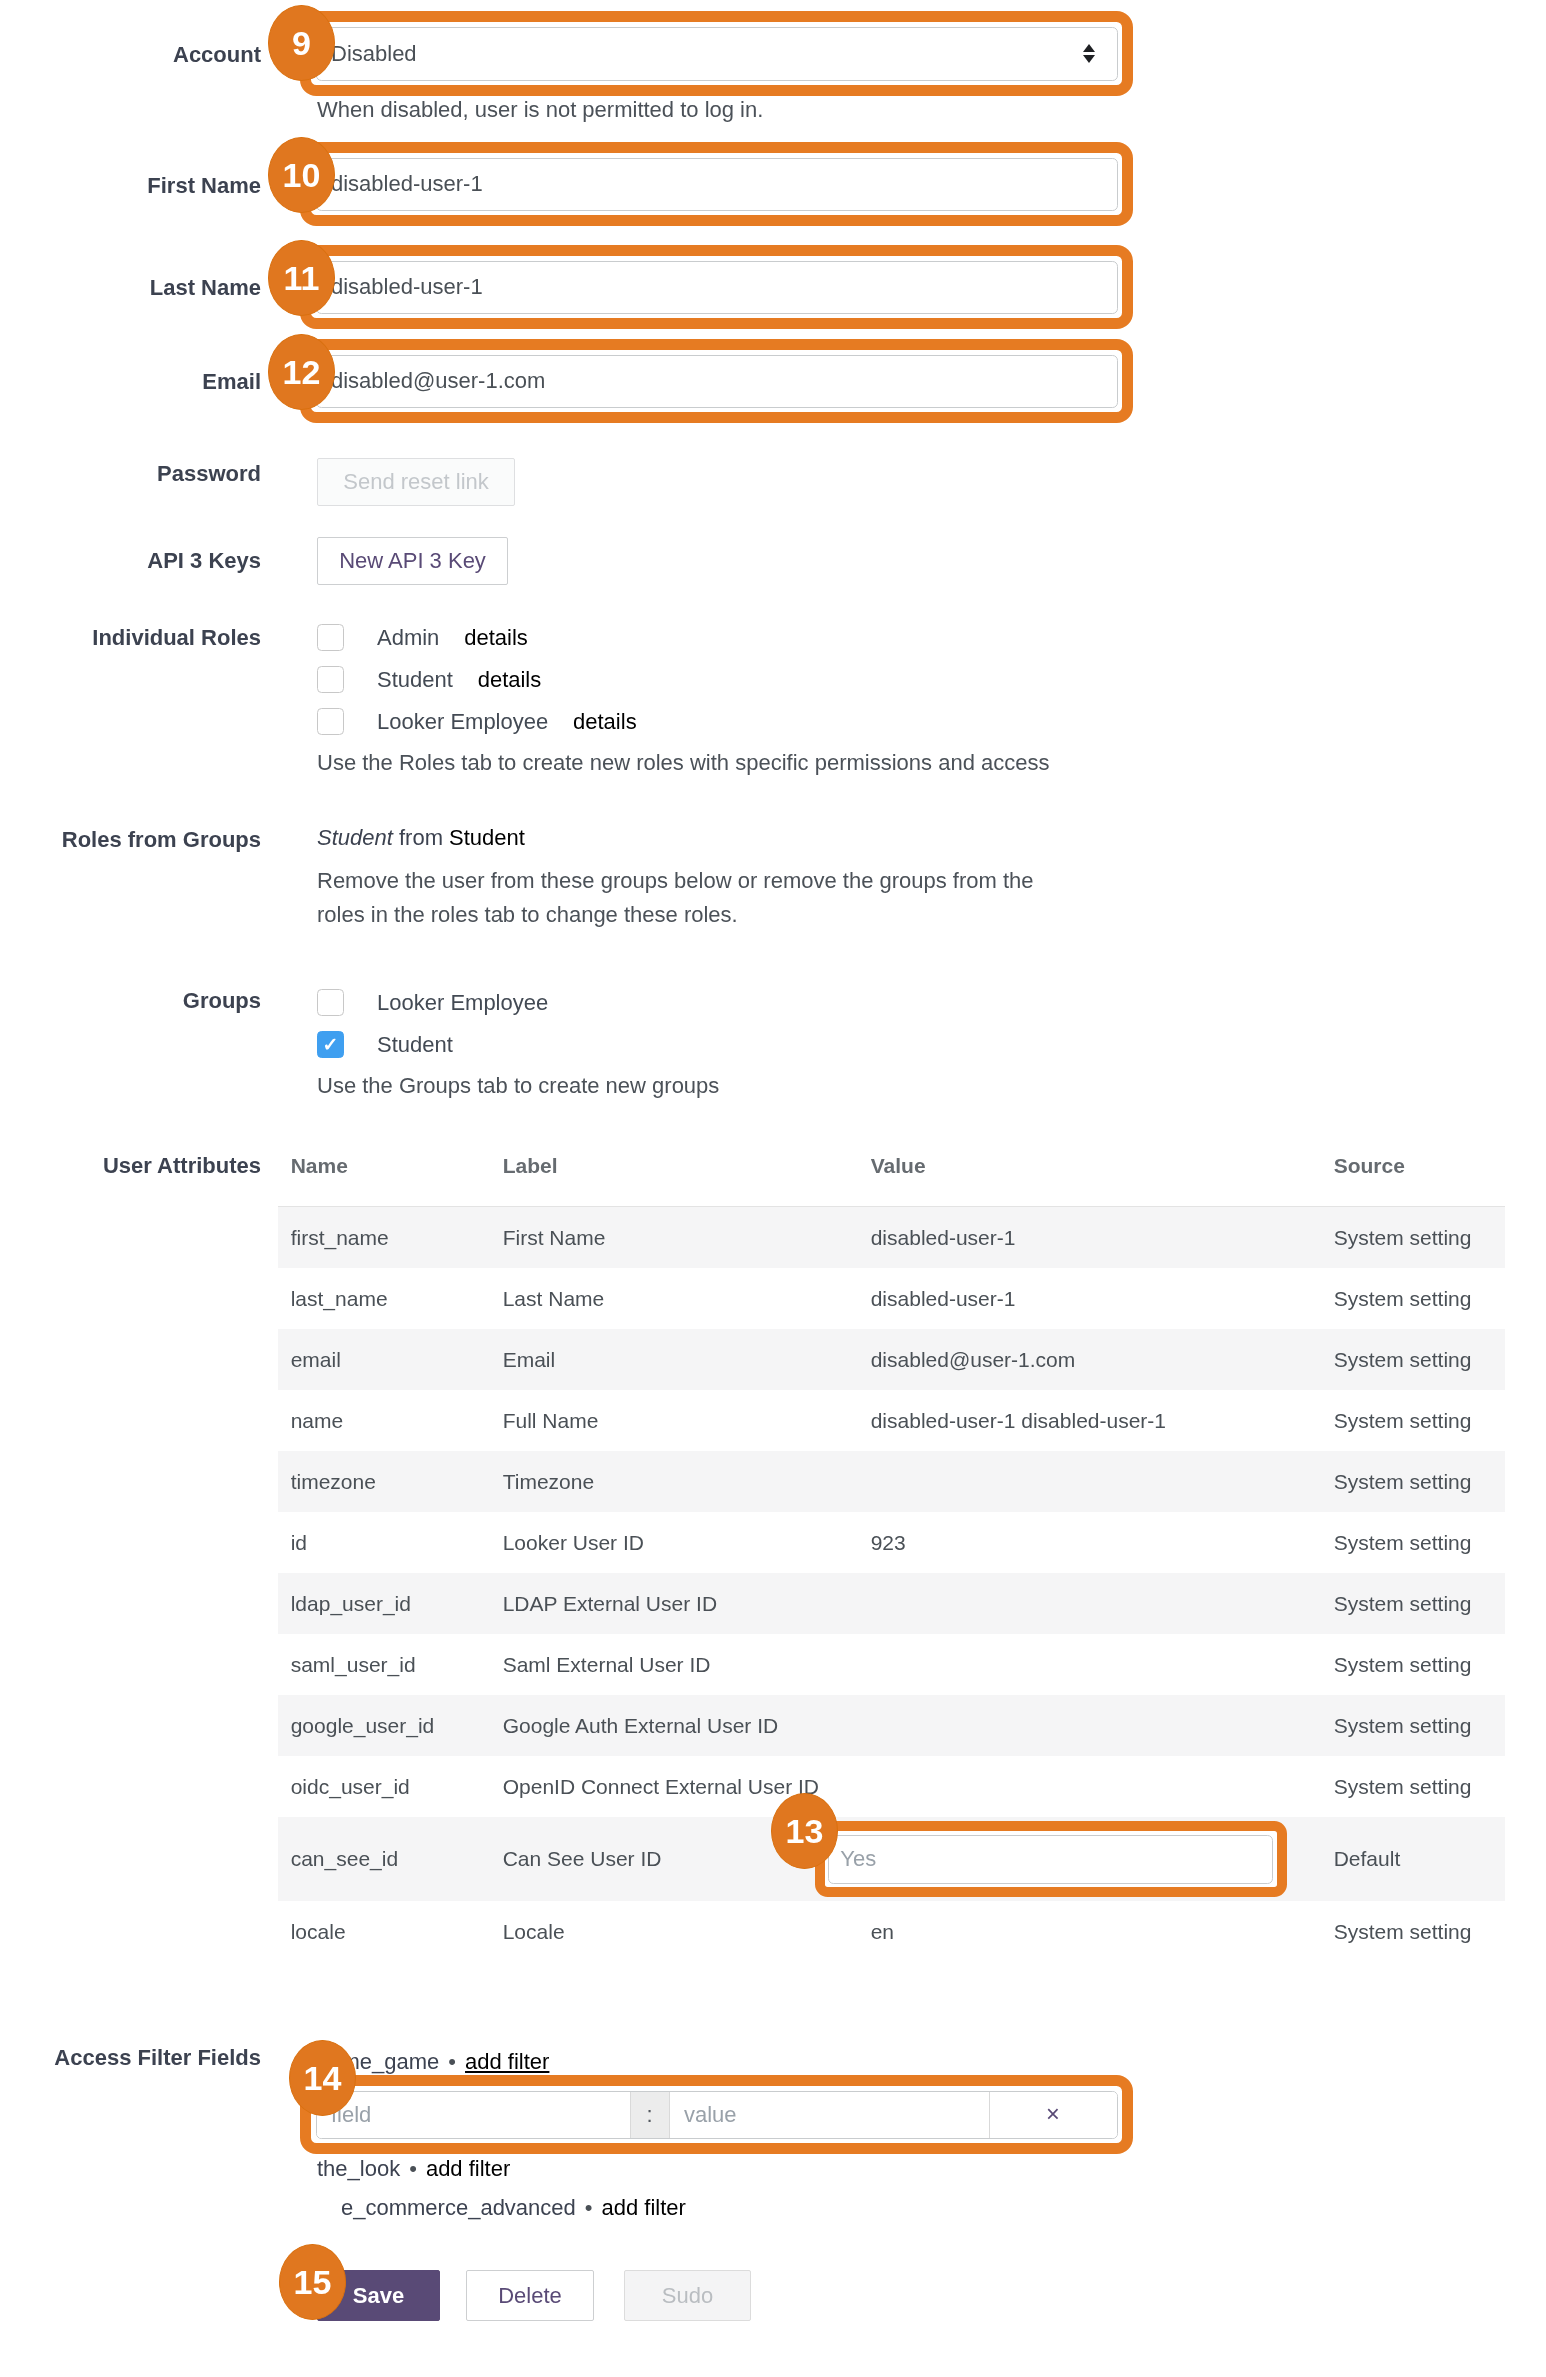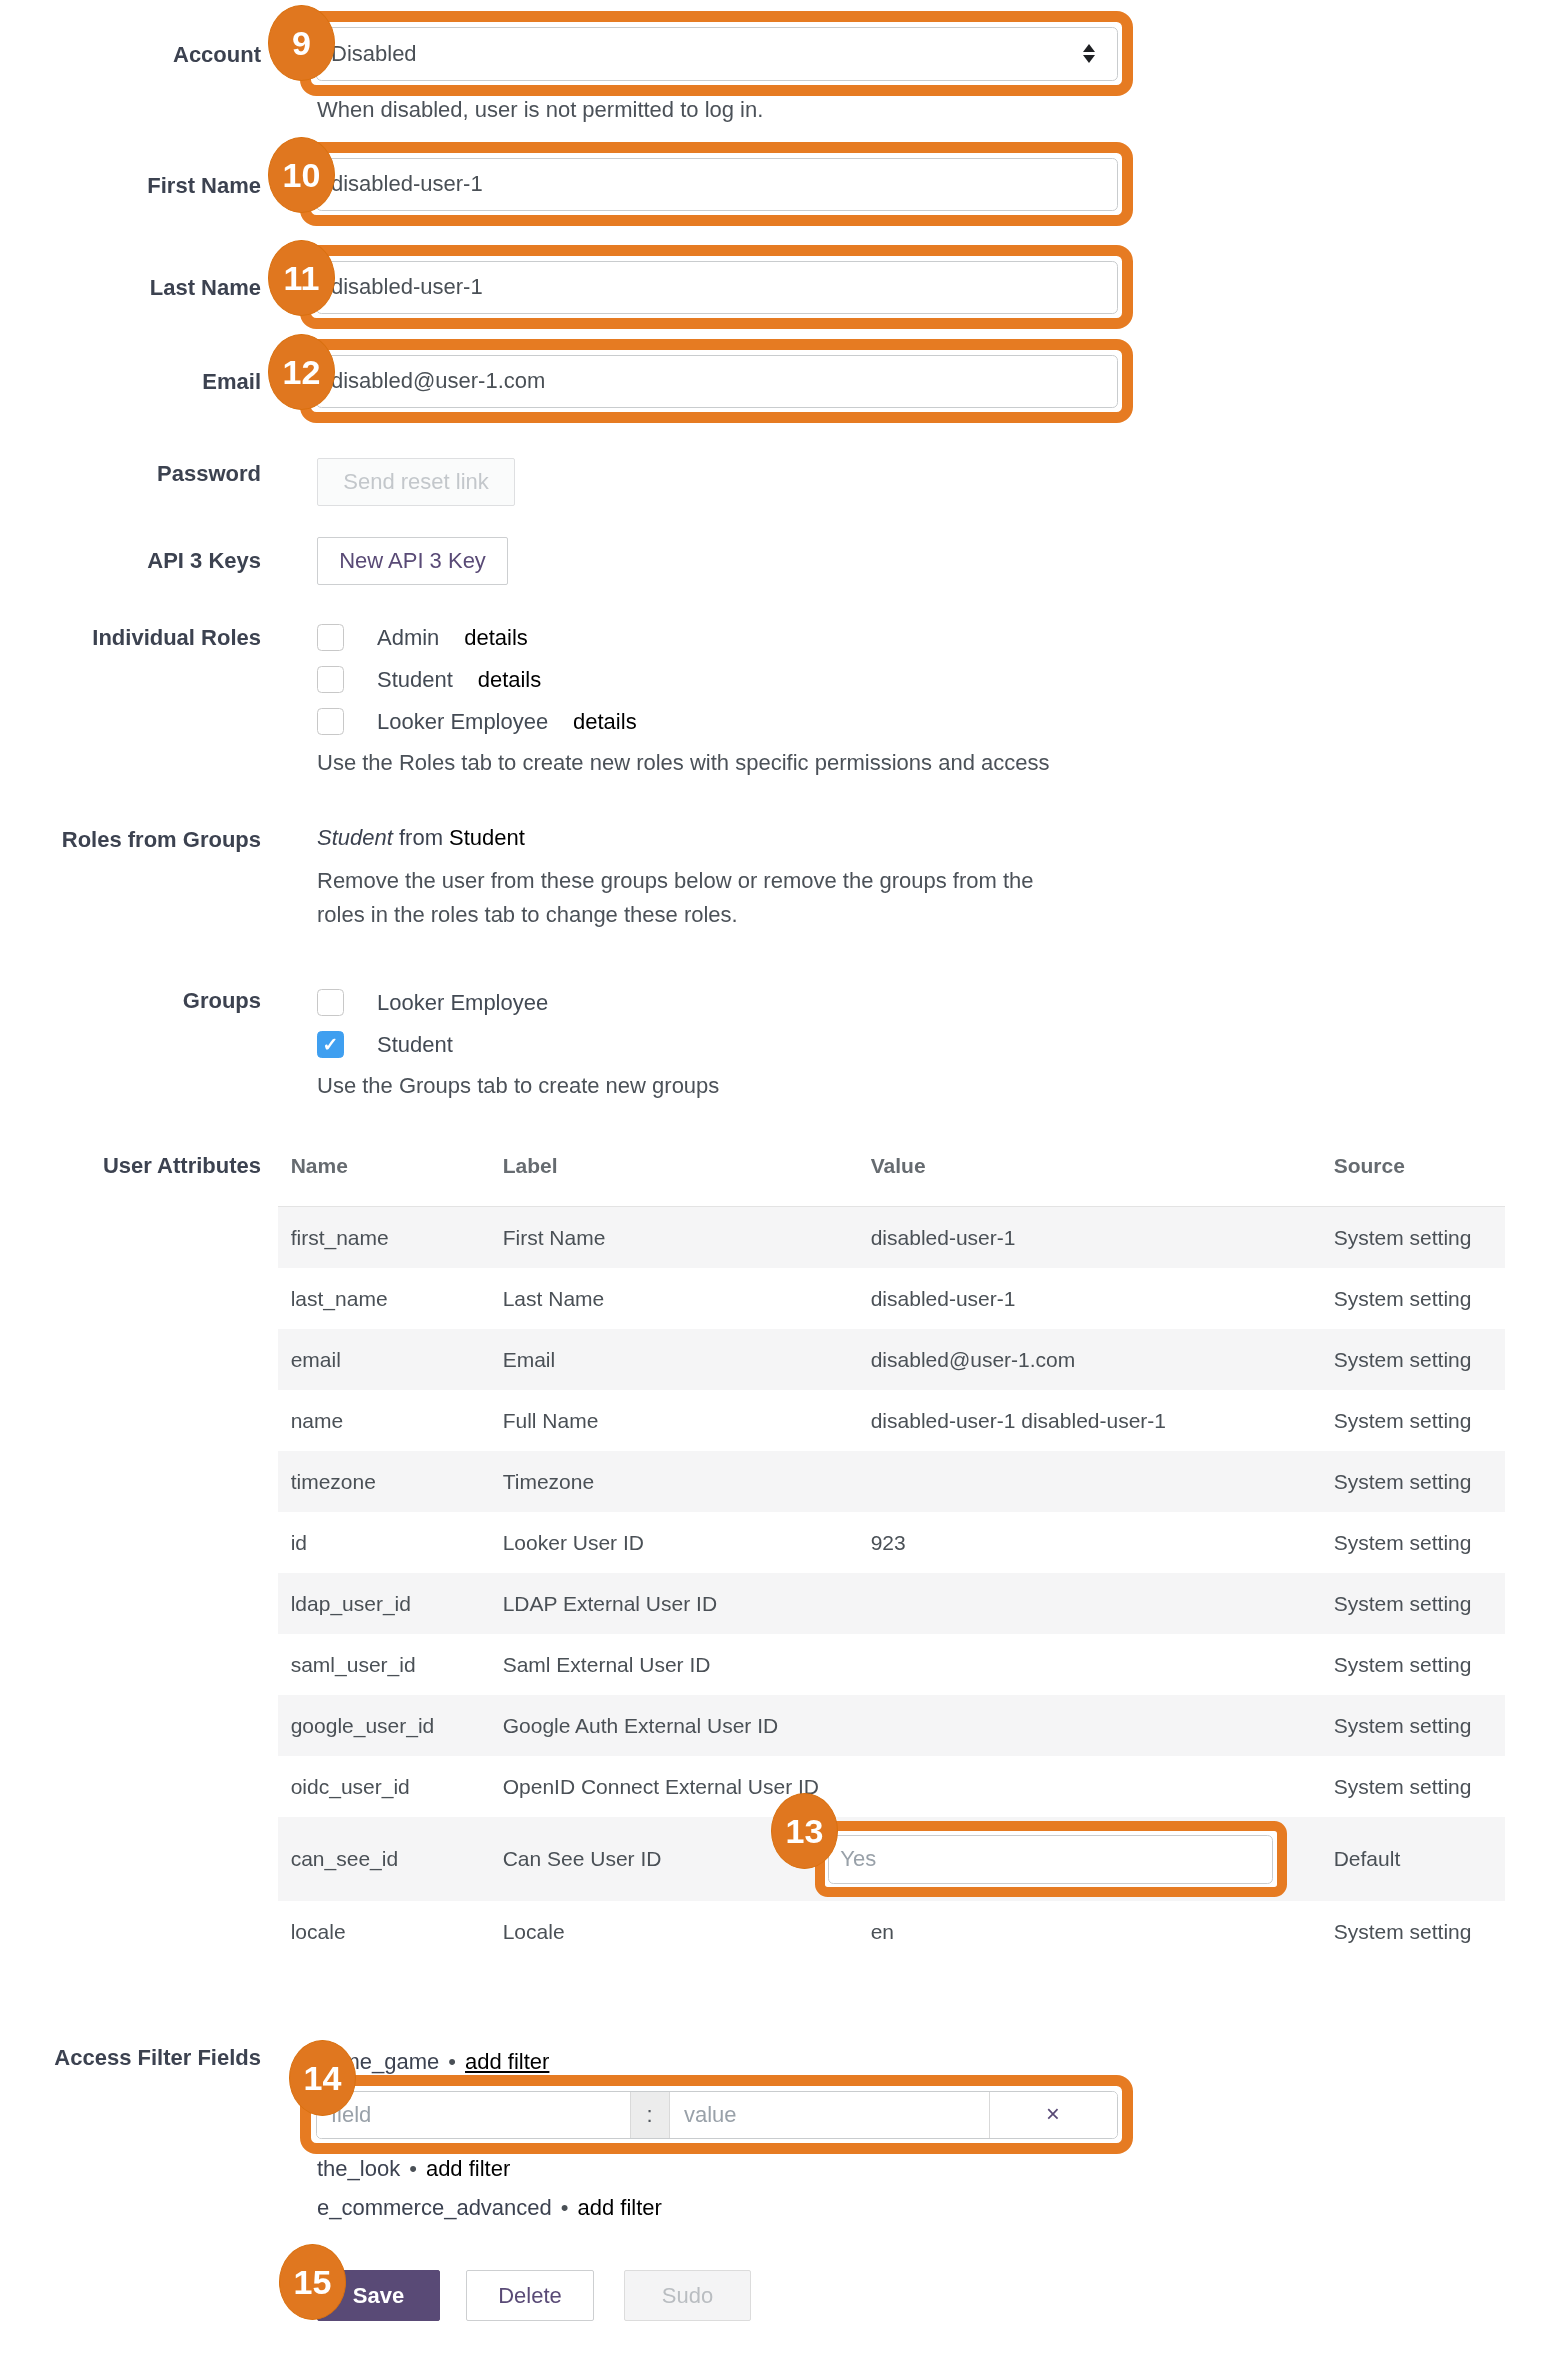--- a/index.html
+++ b/index.html
@@ -251,21 +251,21 @@
     <div class="filter-group">
       <input class="f-field" type="text" placeholder="field" style="">
       <div class="f-sep">:</div>
       <input class="f-value" type="text" placeholder="value" style="">
       <div class="f-x">×</div>
     </div>
   </div>
   <div class="afline" style="top:2156px;">
     <span>the_look</span><span class="bullet">•</span><span class="link">add filter</span>
   </div>
-  <div class="afline" style="top:2195px;">
+  <div class="afline" style="top:2195px;margin-left:24px;">
     <span>e_commerce_advanced</span><span class="bullet">•</span><span class="link">add filter</span>
   </div>
 
   <button class="btn btn-primary btn-bottom" style="left:317px; top:2270px; width:123px;">Save</button>
   <button class="btn btn-purple-text btn-bottom" style="left:466px; top:2270px; width:128px;">Delete</button>
   <button class="btn btn-sudo btn-bottom" style="left:624px; top:2270px; width:127px;">Sudo</button>
 
   <div class="circle" style="left:268px; top:5.4px;">9</div>
   <div class="circle" style="left:268px; top:137px;">10</div>
   <div class="circle" style="left:268px; top:240px;">11</div>

